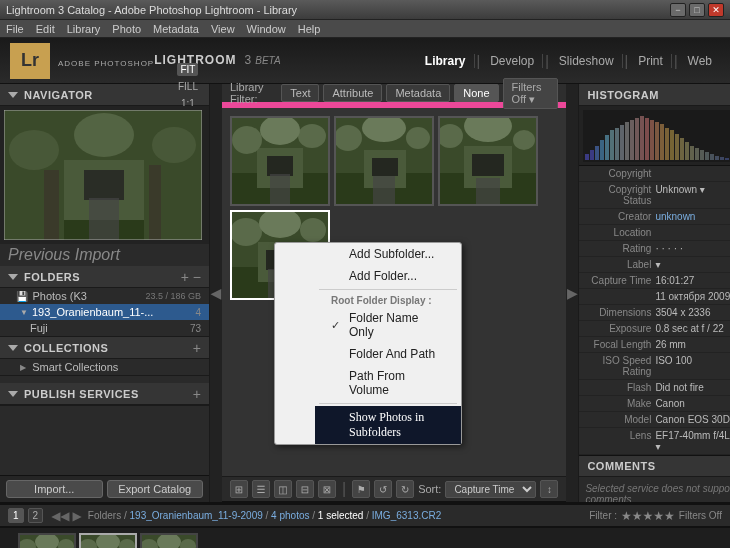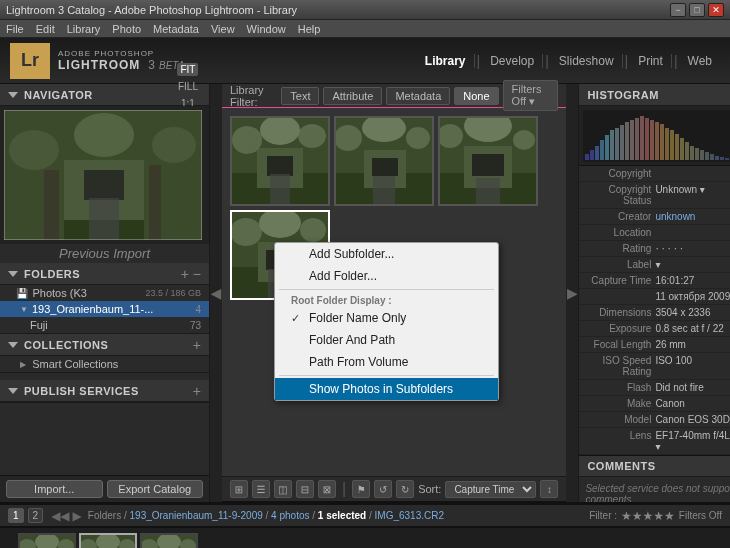--- a/index.html
+++ b/index.html
@@ -80,21 +80,22 @@
       align-items: center;
       justify-content: center;
       font-size: 18px;
       font-weight: bold;
       color: #333;
       margin-right: 8px;
       flex-shrink: 0;
     }
     .brand-name {
       display: flex;
-      flex-direction: column;
+      flex-direction: row;
+      align-items: flex-end;
     }
     .brand-adobe {
       font-size: 8px;
       color: #aaa;
       letter-spacing: 1px;
     }
     .brand-lightroom {
       font-size: 12px;
       font-weight: bold;
       color: #ccc;
@@ -127,21 +128,21 @@
     .nav-module:last-child { border-right: none; }
     .nav-module.active { color: #fff; font-weight: bold; }
 
     
     .filter-bar {
       background: #2e2e2e;
       height: 24px;
       display: flex;
       align-items: center;
       padding: 0 8px;
-      border-bottom: 1px solid #ec4899;
+      border-bottom: 6px solid #ec4899;
       gap: 4px;
     }
     .filter-label {
       font-size: 11px;
       color: #aaa;
       margin-right: 4px;
     }
     .filter-btn {
       padding: 2px 8px;
       font-size: 11px;
@@ -533,21 +534,22 @@
     
     .context-menu {
       position: absolute;
       left: 52px;
       top: 158px;
       background: #f0f0f0;
       border: 1px solid #999;
       border-radius: 3px;
       box-shadow: 2px 2px 6px rgba(0,0,0,0.5);
       z-index: 100;
-      width: 225px;
+      width: 188px;
+      padding-left: 40px;
     }
     .ctx-item {
       padding: 4px 16px;
       font-size: 12px;
       color: #222;
       cursor: pointer;
       display: flex;
       align-items: center;
       gap: 6px;
     }
@@ -562,22 +564,23 @@
       color: #777;
       font-weight: bold;
     }
     .ctx-check {
       width: 12px;
       font-size: 11px;
       color: #333;
       flex-shrink: 0;
     }
     .ctx-item.highlighted {
-      background: #0369a1;
+      background: #0f172a;
       color: #fff;
+      font-family: Liberation Serif, serif;
     }
     .ctx-item.highlighted .ctx-check { color: #fff; }
 
     
     .side-arrow {
       width: 12px;
       background: #222;
       display: flex;
       align-items: center;
       justify-content: center;
@@ -589,24 +592,23 @@
 
     .histogram-area {
       height: 60px;
       background: #222;
       border-bottom: 1px solid #111;
       padding: 4px;
     }
 
     .prev-import-label {
       padding: 2px 8px;
-      font-size: 13px;
+      font-size: 16px;
       color: #888;
       font-style: italic;
-      text-align: center;
     }
   </style>
 </head>
 <body>
 
 <div class="title-bar">
   <span class="title-bar-text">Lightroom 3 Catalog - Adobe Photoshop Lightroom - Library</span>
   <div class="title-bar-buttons">
     <div class="tb-btn minimize">−</div>
     <div class="tb-btn maximize">□</div>
@@ -1001,21 +1003,21 @@
   <div class="bottom-bar">
     <div class="bottom-nav">
       <div class="page-btn active">1</div>
       <div class="page-btn">2</div>
     </div>
     <div style="display:flex;gap:3px;margin-right:6px;">
       <span style="font-size:12px;color:#666;cursor:pointer;">◀◀</span>
       <span style="font-size:12px;color:#666;cursor:pointer;">▶</span>
     </div>
     <span class="path-info">
-      Folders / <span>193_Oranienbaum_11-9-2009</span> / <span>4 photos</span> / <span style="color:#fff;font-weight:bold;margin-top:29px;">1 selected</span> / <span>IMG_6313.CR2</span>
+      Folders / <span>193_Oranienbaum_11-9-2009</span> / <span>4 photos</span> / <span style="color:#fff;font-weight:normal;margin-top:29px;">1 selected</span> / <span>IMG_6313.CR2</span>
     </span>
     <div class="filter-area">
       <span>Filter :</span>
       <span class="star-rating">★★★★★</span>
       <span style="font-size:10px;color:#888;">Filters Off</span>
     </div>
   </div>
 
   <div class="filmstrip">
     <div class="filmstrip-arrows">◀</div>

